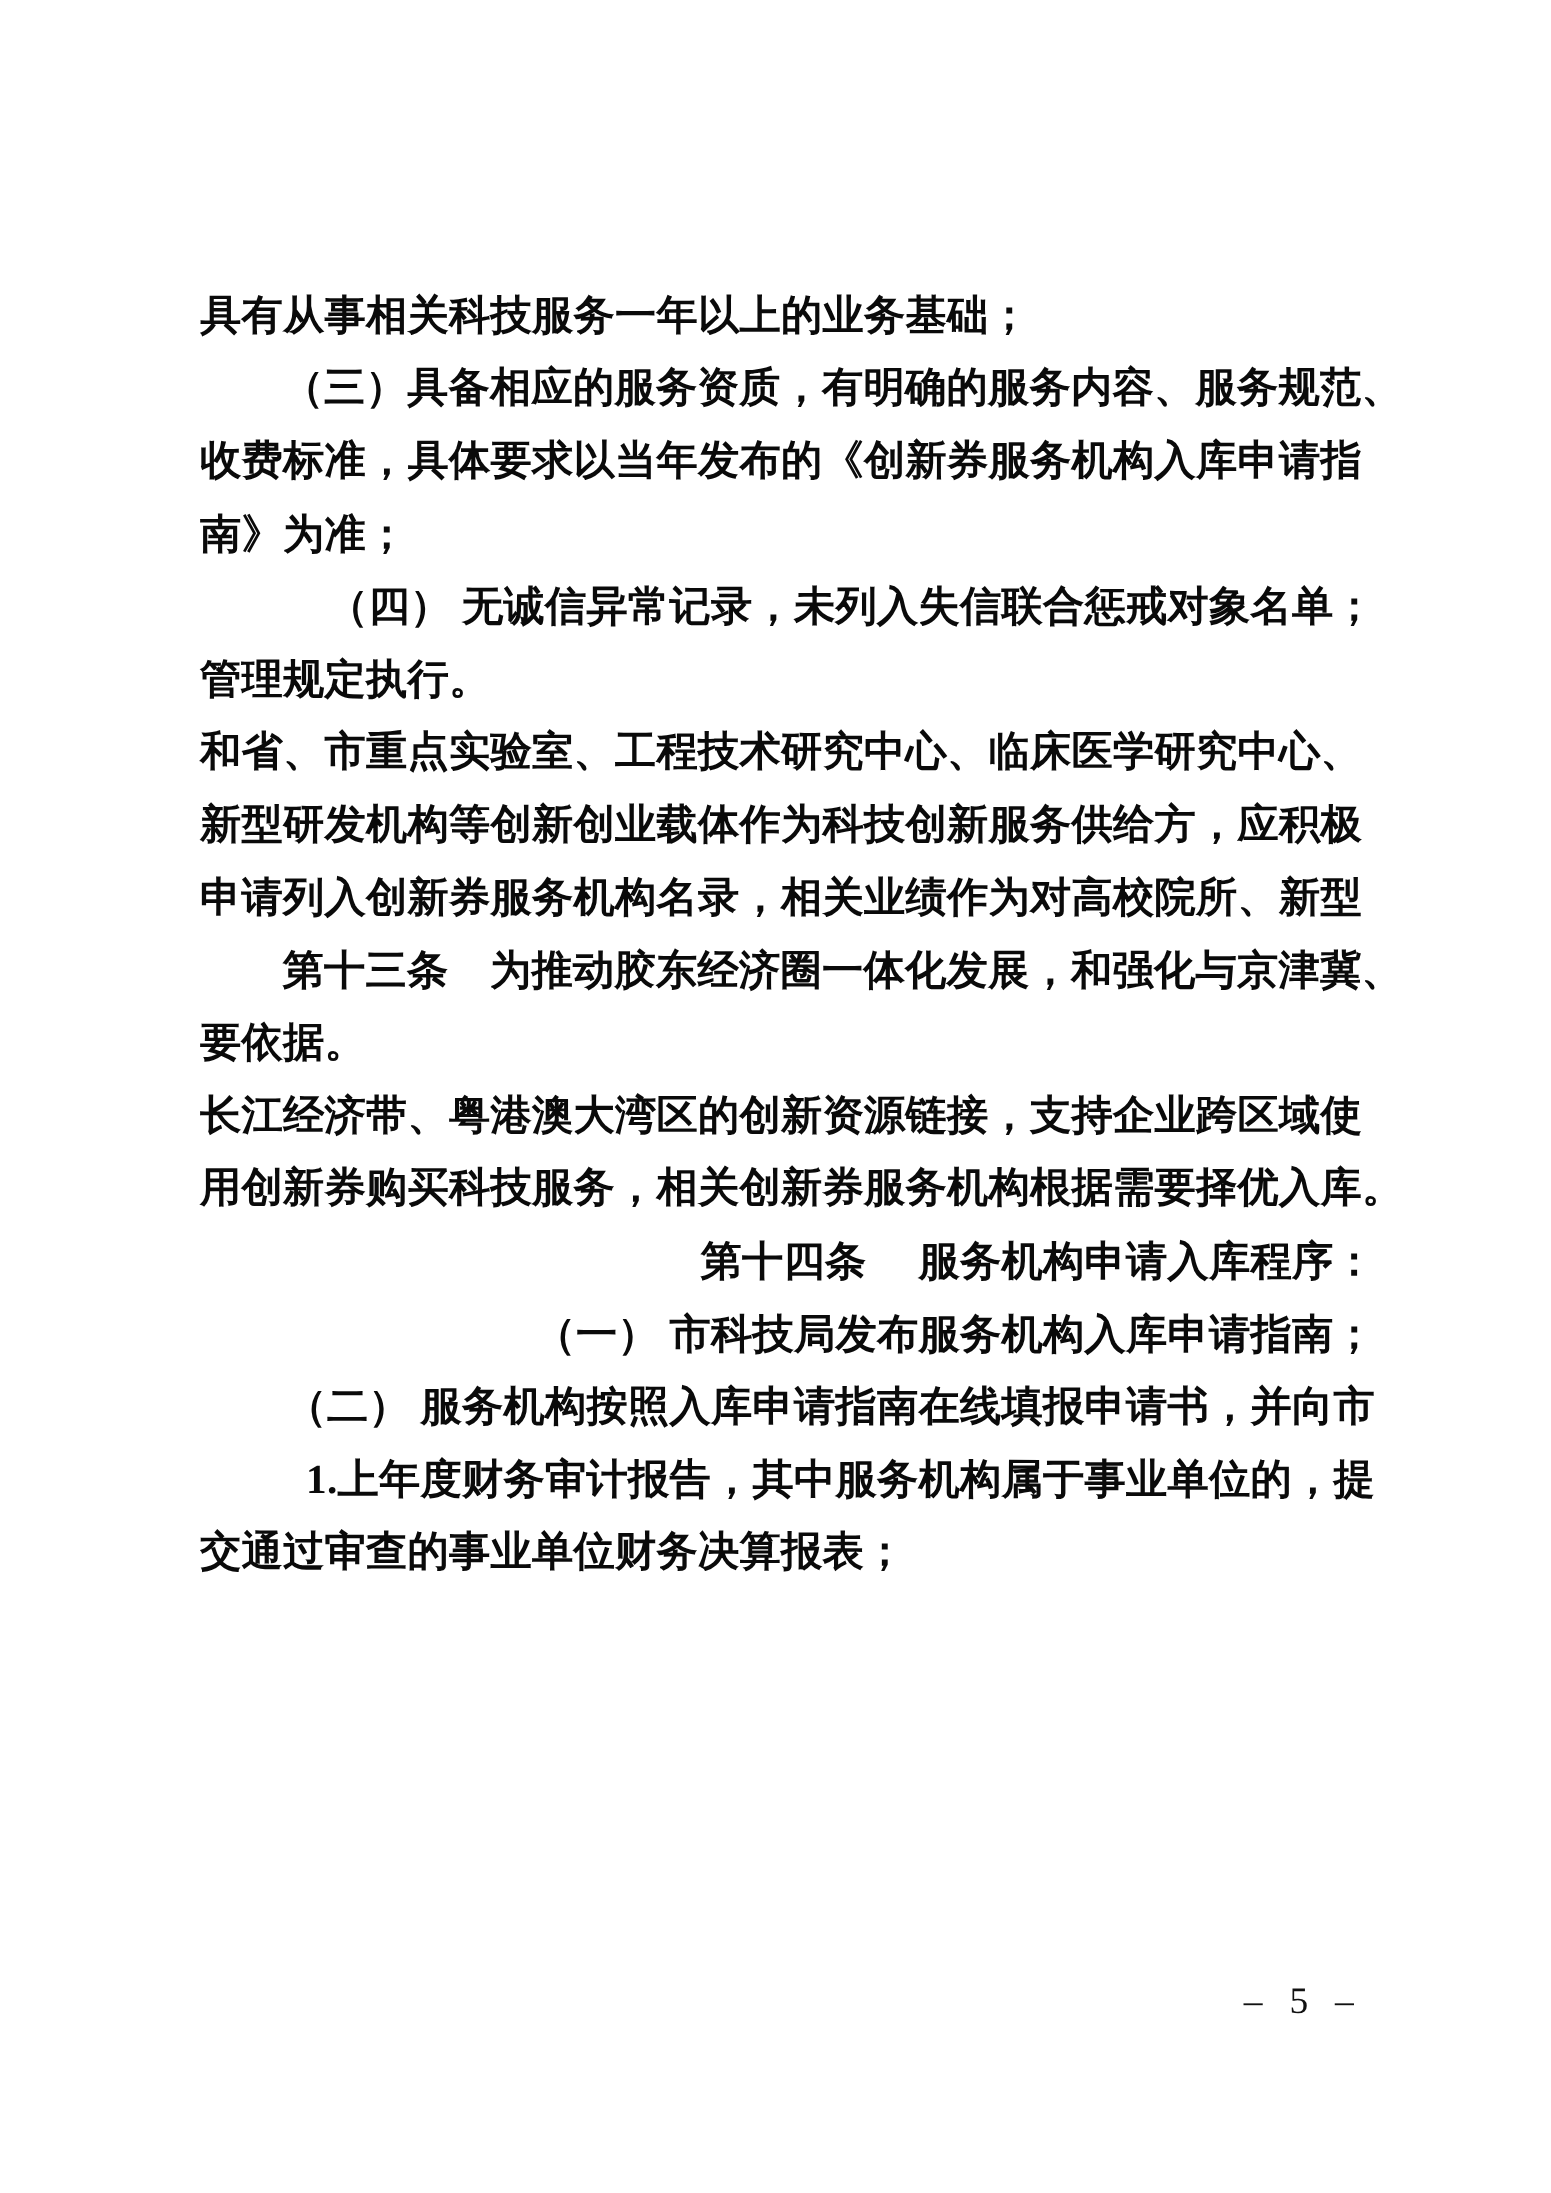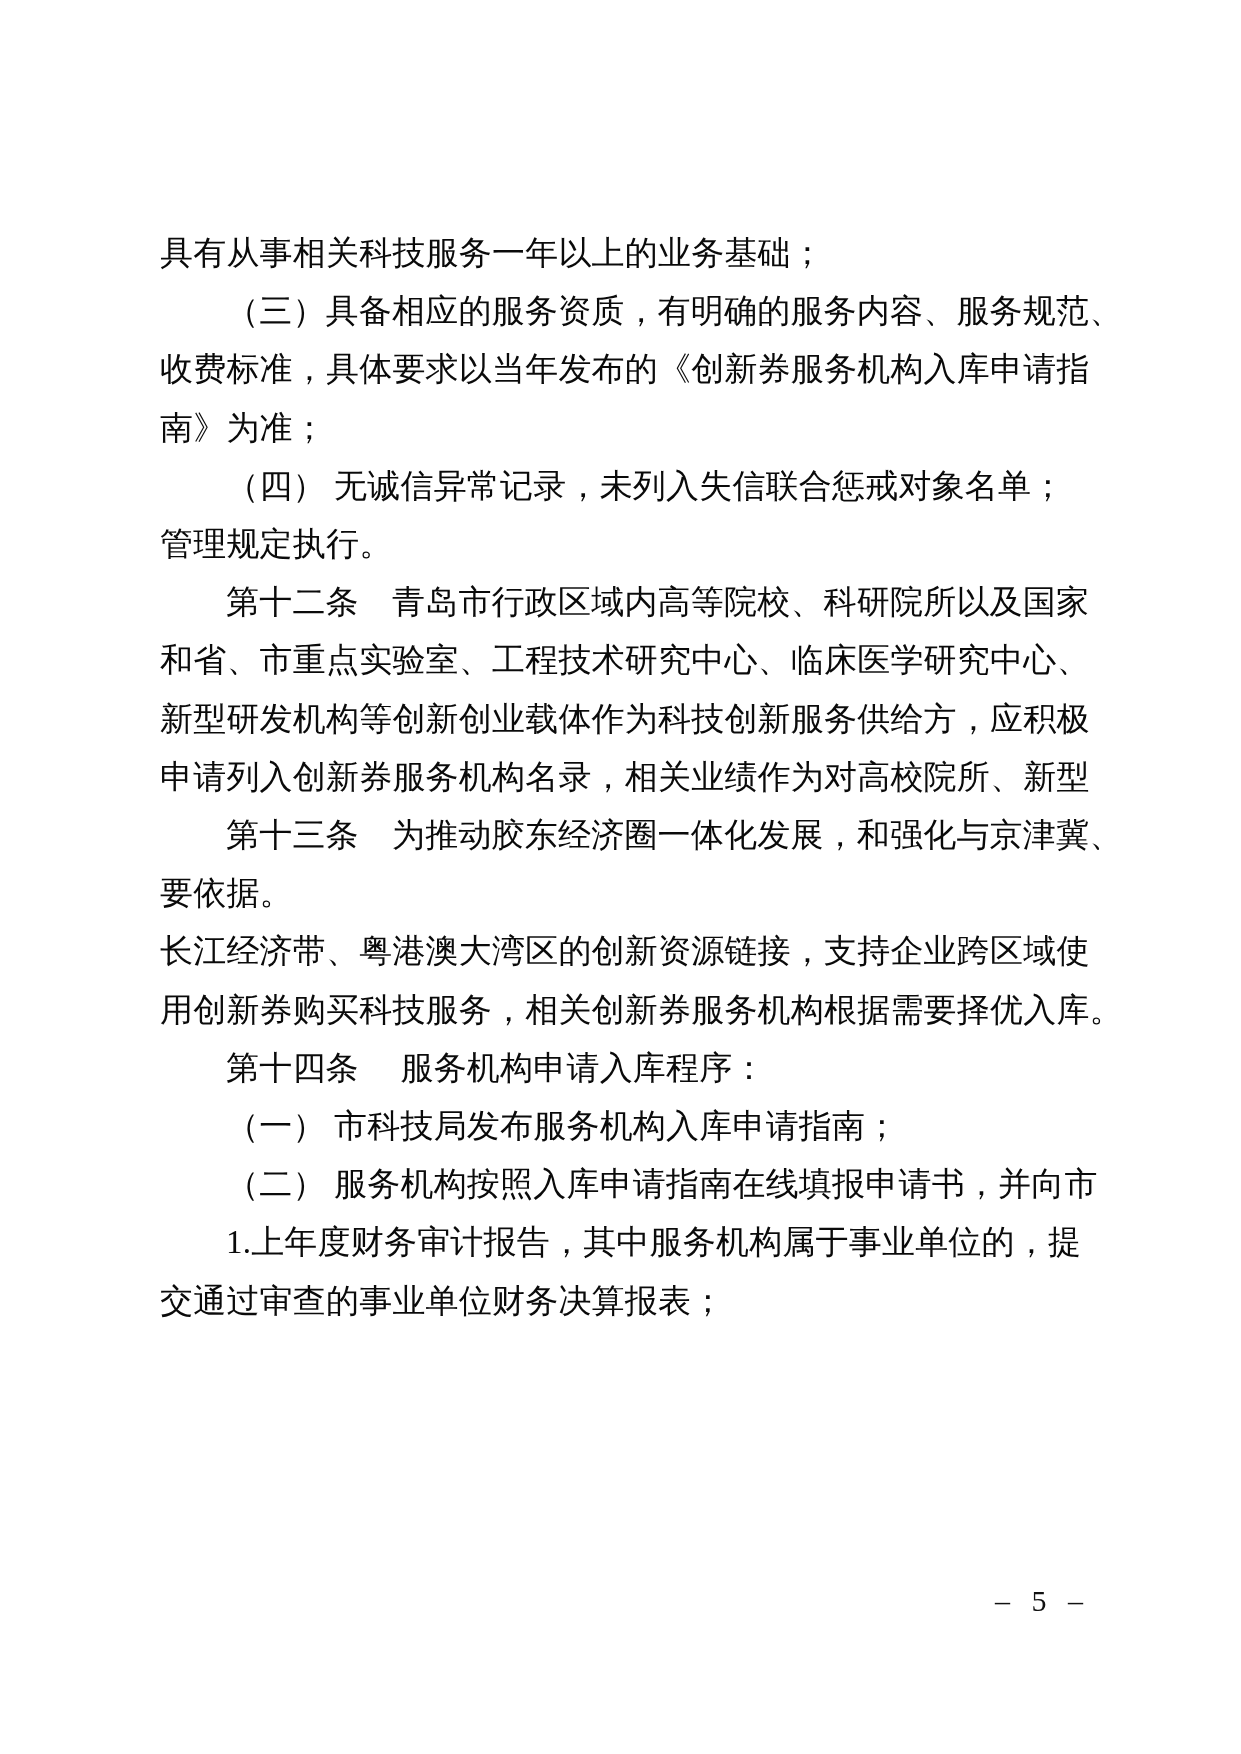--- a/index.html
+++ b/index.html
@@ -11,29 +11,30 @@
     background: #ffffff;
     color: #0a0a0a;
     font-family: "Liberation Serif", serif;
     overflow: hidden;
   }
   .doc {
     position: absolute;
     left: 160px;
     top: 224px;
     width: 940px;
+    font-weight: bold;
   }
   .line {
     font-size: 33px;
     line-height: 58.2px;
     letter-spacing: 0.2px;
     white-space: nowrap;
     font-family: "Liberation Serif", serif;
   }
-  .ind { text-indent: 66px; }
+  .ind { text-indent: 66px; text-align: right; }
   .pageno {
     position: absolute;
     top: 1584px;
     right: 156px;
     font-size: 30px;
     line-height: 34px;
     letter-spacing: 2px;
     word-spacing: 10px;
     color: #111111;
     font-family: "Liberation Serif", serif;
@@ -44,21 +45,20 @@
 
 <div class="page">
 
   <div class="doc">
     <div class="line">具有从事相关科技服务一年以上的业务基础；</div>
     <div class="line ind">（三）具备相应的服务资质，有明确的服务内容、服务规范、</div>
     <div class="line">收费标准，具体要求以当年发布的《创新券服务机构入库申请指</div>
     <div class="line">南》为准；</div>
     <div class="line ind">（四） 无诚信异常记录，未列入失信联合惩戒对象名单；</div>
     <div class="line">管理规定执行。</div>
-    <div class="line ind">第十二条　青岛市行政区域内高等院校、科研院所以及国家</div>
     <div class="line">和省、市重点实验室、工程技术研究中心、临床医学研究中心、</div>
     <div class="line">新型研发机构等创新创业载体作为科技创新服务供给方，应积极</div>
     <div class="line">申请列入创新券服务机构名录，相关业绩作为对高校院所、新型</div>
     <div class="line ind">第十三条　为推动胶东经济圈一体化发展，和强化与京津冀、</div>
     <div class="line">要依据。</div>
     <div class="line">长江经济带、粤港澳大湾区的创新资源链接，支持企业跨区域使</div>
     <div class="line">用创新券购买科技服务，相关创新券服务机构根据需要择优入库。</div>
     <div class="line ind">第十四条　 服务机构申请入库程序：</div>
     <div class="line ind">（一） 市科技局发布服务机构入库申请指南；</div>
     <div class="line ind">（二） 服务机构按照入库申请指南在线填报申请书，并向市</div>

